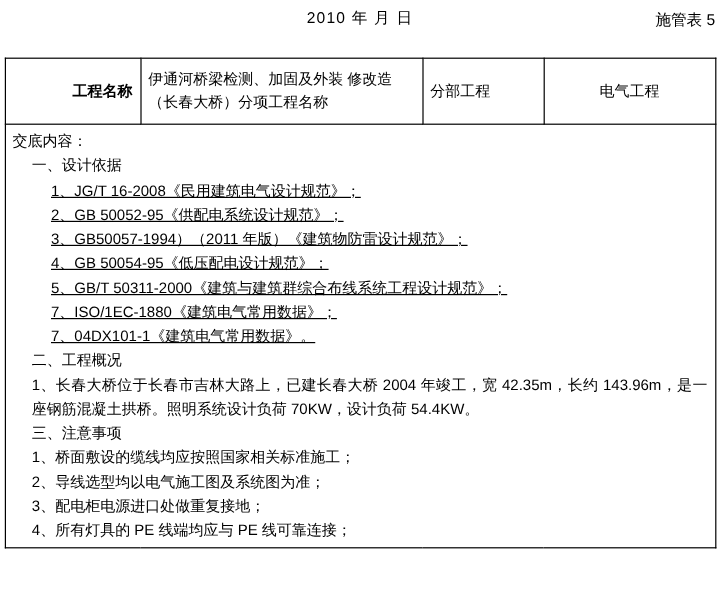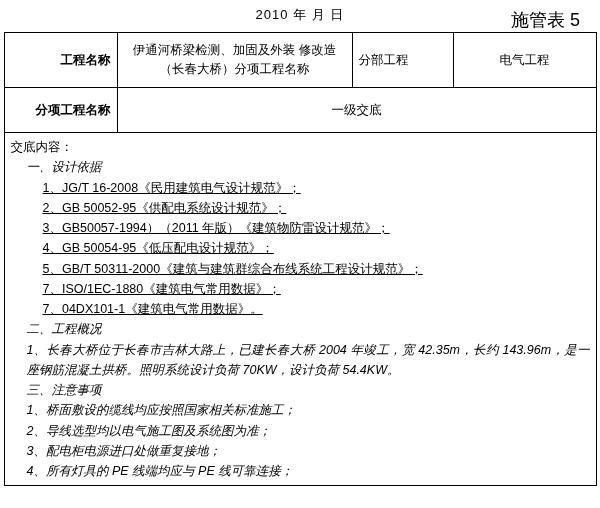--- a/index.html
+++ b/index.html
@@ -25,36 +25,36 @@
     font-size: 21px;
     font-weight: bold;
     letter-spacing: 2px;
     margin-top: 10px;
     margin-bottom: 8px;
     font-family: "Liberation Serif", "DejaVu Serif", serif;
   }
   .date-row {
     position: relative;
     height: 22px;
-    margin: 6px 0 4px 0;
+    margin: 6px 0 20px 0;
     padding-left: 24px;
   }
   .date-line {
     position: absolute;
     left: 0;
     right: 0;
     text-align: center;
     font-size: 13px;
     letter-spacing: 1px;
   }
   .form-no {
     position: absolute;
-    right: 20px;
+    right: 4px;
     top: 2px;
-    font-size: 18px;
+    font-size: 13px;
   }
   table.main {
     border-collapse: collapse;
     width: 570px;
     margin: 2px auto 0 auto;
     table-layout: fixed;
   }
   table.main td {
     border: 1px solid #000000;
     padding: 4px 6px;
@@ -63,21 +63,21 @@
   }
   .cell-center {
     text-align: center;
   }
   .cell-label {
     text-align: right;
     width: 100px;
     font-weight: bold;
   }
   .proj-name-cell {
-    text-align: center;
+    text-align: left;
     line-height: 1.55;
     width: 222px;
   }
   .sub-label {
     text-align: left;
     width: 88px;
   }
   .sub-value {
     text-align: center;
     width: 130px;
@@ -95,21 +95,20 @@
     line-height: 1.62;
     font-size: 12.5px;
     height: 290px;
   }
   .content-cell p {
     margin: 0;
     white-space: pre-wrap;
   }
   .indent2 {
     padding-left: 16px;
-    font-style: italic;
   }
   .indent3 {
     padding-left: 32px;
     text-decoration: underline;
   }
   .justify {
     text-align: justify;
   }
 </style>
 </head>
@@ -127,24 +126,20 @@
     <tbody>
       <tr class="row-h1">
         <td class="cell-label">工程名称</td>
         <td class="proj-name-cell">
           <div>伊通河桥梁检测、加固及外装 修改造</div>
           <div>（长春大桥）分项工程名称</div>
         </td>
         <td class="sub-label">分部工程</td>
         <td class="sub-value">电气工程</td>
       </tr>
-      <tr class="row-h2">
-        <td class="cell-label">分项工程名称</td>
-        <td class="cell-center" colspan="3">一级交底</td>
-      </tr>
       <tr>
         <td class="content-cell" colspan="4">
           <p>交底内容：</p>
           <p class="indent2">一、设计依据</p>
           <p class="indent3">1、JG/T 16-2008《民用建筑电气设计规范》；</p>
           <p class="indent3">2、GB 50052-95《供配电系统设计规范》；</p>
           <p class="indent3">3、GB50057-1994）（2011 年版）《建筑物防雷设计规范》；</p>
           <p class="indent3">4、GB 50054-95《低压配电设计规范》；</p>
           <p class="indent3">5、GB/T 50311-2000《建筑与建筑群综合布线系统工程设计规范》；</p>
           <p class="indent3">7、ISO/1EC-1880《建筑电气常用数据》；</p>

